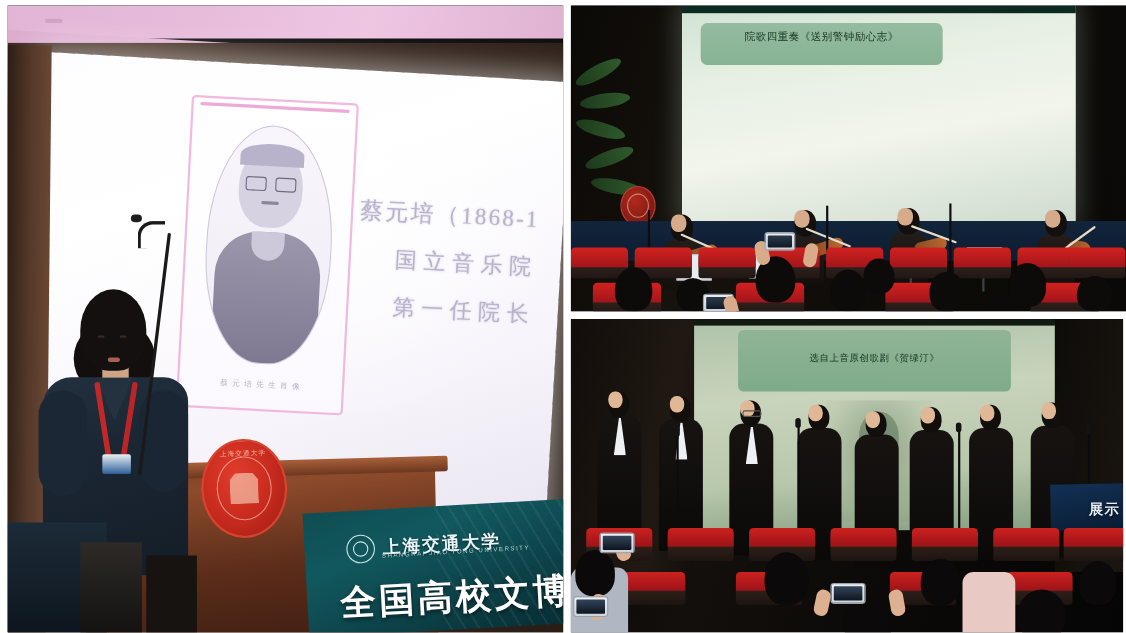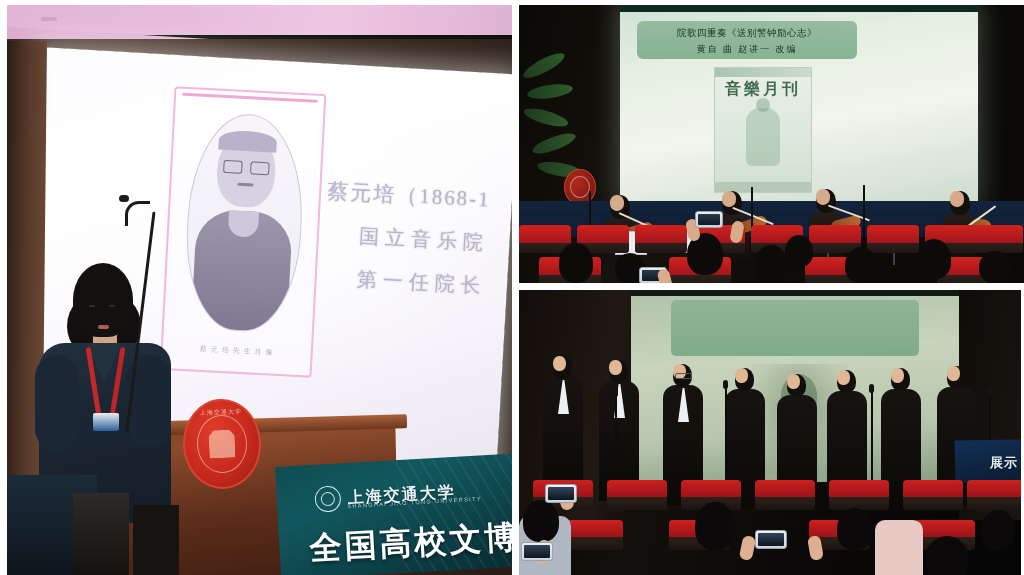--- a/index.html
+++ b/index.html
@@ -350,28 +350,21 @@
   </div>
 
   <div class="panel" id="panel-ensemble">
     <div class="p2-wall"></div>
 
     <div class="p2-screen"></div>
     <div class="p2-screen-top"></div>
 
     <div class="p2-caption"></div>
     <div class="p2-cap-l1">院歌四重奏《送别警钟励心志》</div>
-    <div class="p2-cap-l2">黄自 曲   赵讲一   改编</div>
-
-    <div class="p2-mag">
-      <div class="p2-mag-bar"></div>
-      <div class="p2-mag-title">音樂月刊</div>
-      <div class="p2-mag-fig"></div>
-      <div class="p2-mag-foot"></div>
-    </div>
+
 
     <div class="p2-plant">
       <div class="p2-leaf" style="left:0;top:18px;transform:rotate(-28deg);"></div>
       <div class="p2-leaf" style="left:6px;top:44px;transform:rotate(-8deg);"></div>
       <div class="p2-leaf" style="left:2px;top:70px;transform:rotate(16deg);"></div>
       <div class="p2-leaf" style="left:10px;top:96px;transform:rotate(-20deg);"></div>
       <div class="p2-leaf" style="left:16px;top:122px;transform:rotate(10deg);"></div>
     </div>
 
     <div class="p2-emblem">
@@ -475,20 +468,21 @@
   <div class="panel" id="panel-choir">
     <div class="p3-bg"></div>
 
     <div class="p3-screen"></div>
     <div class="p3-screen-top"></div>
     <div class="p3-portrait">
       <div class="h"></div>
     </div>
 
     <div class="p3-caption"></div>
+    <div class="p3-cap-l2">选自上音原创歌剧《贺绿汀》</div>
 
     <div class="p3-wallL"></div>
     <div class="p3-wallR"></div>
 
     <div class="singer" style="left:24px;top:66px;">
       <div class="s-body" style="left:0;"></div>
       <div class="s-shirt" style="left:15px;"></div>
       <div class="s-head" style="left:10px;top:0;"></div>
       <div class="s-face" style="left:10px;top:0;"></div>
     </div>

